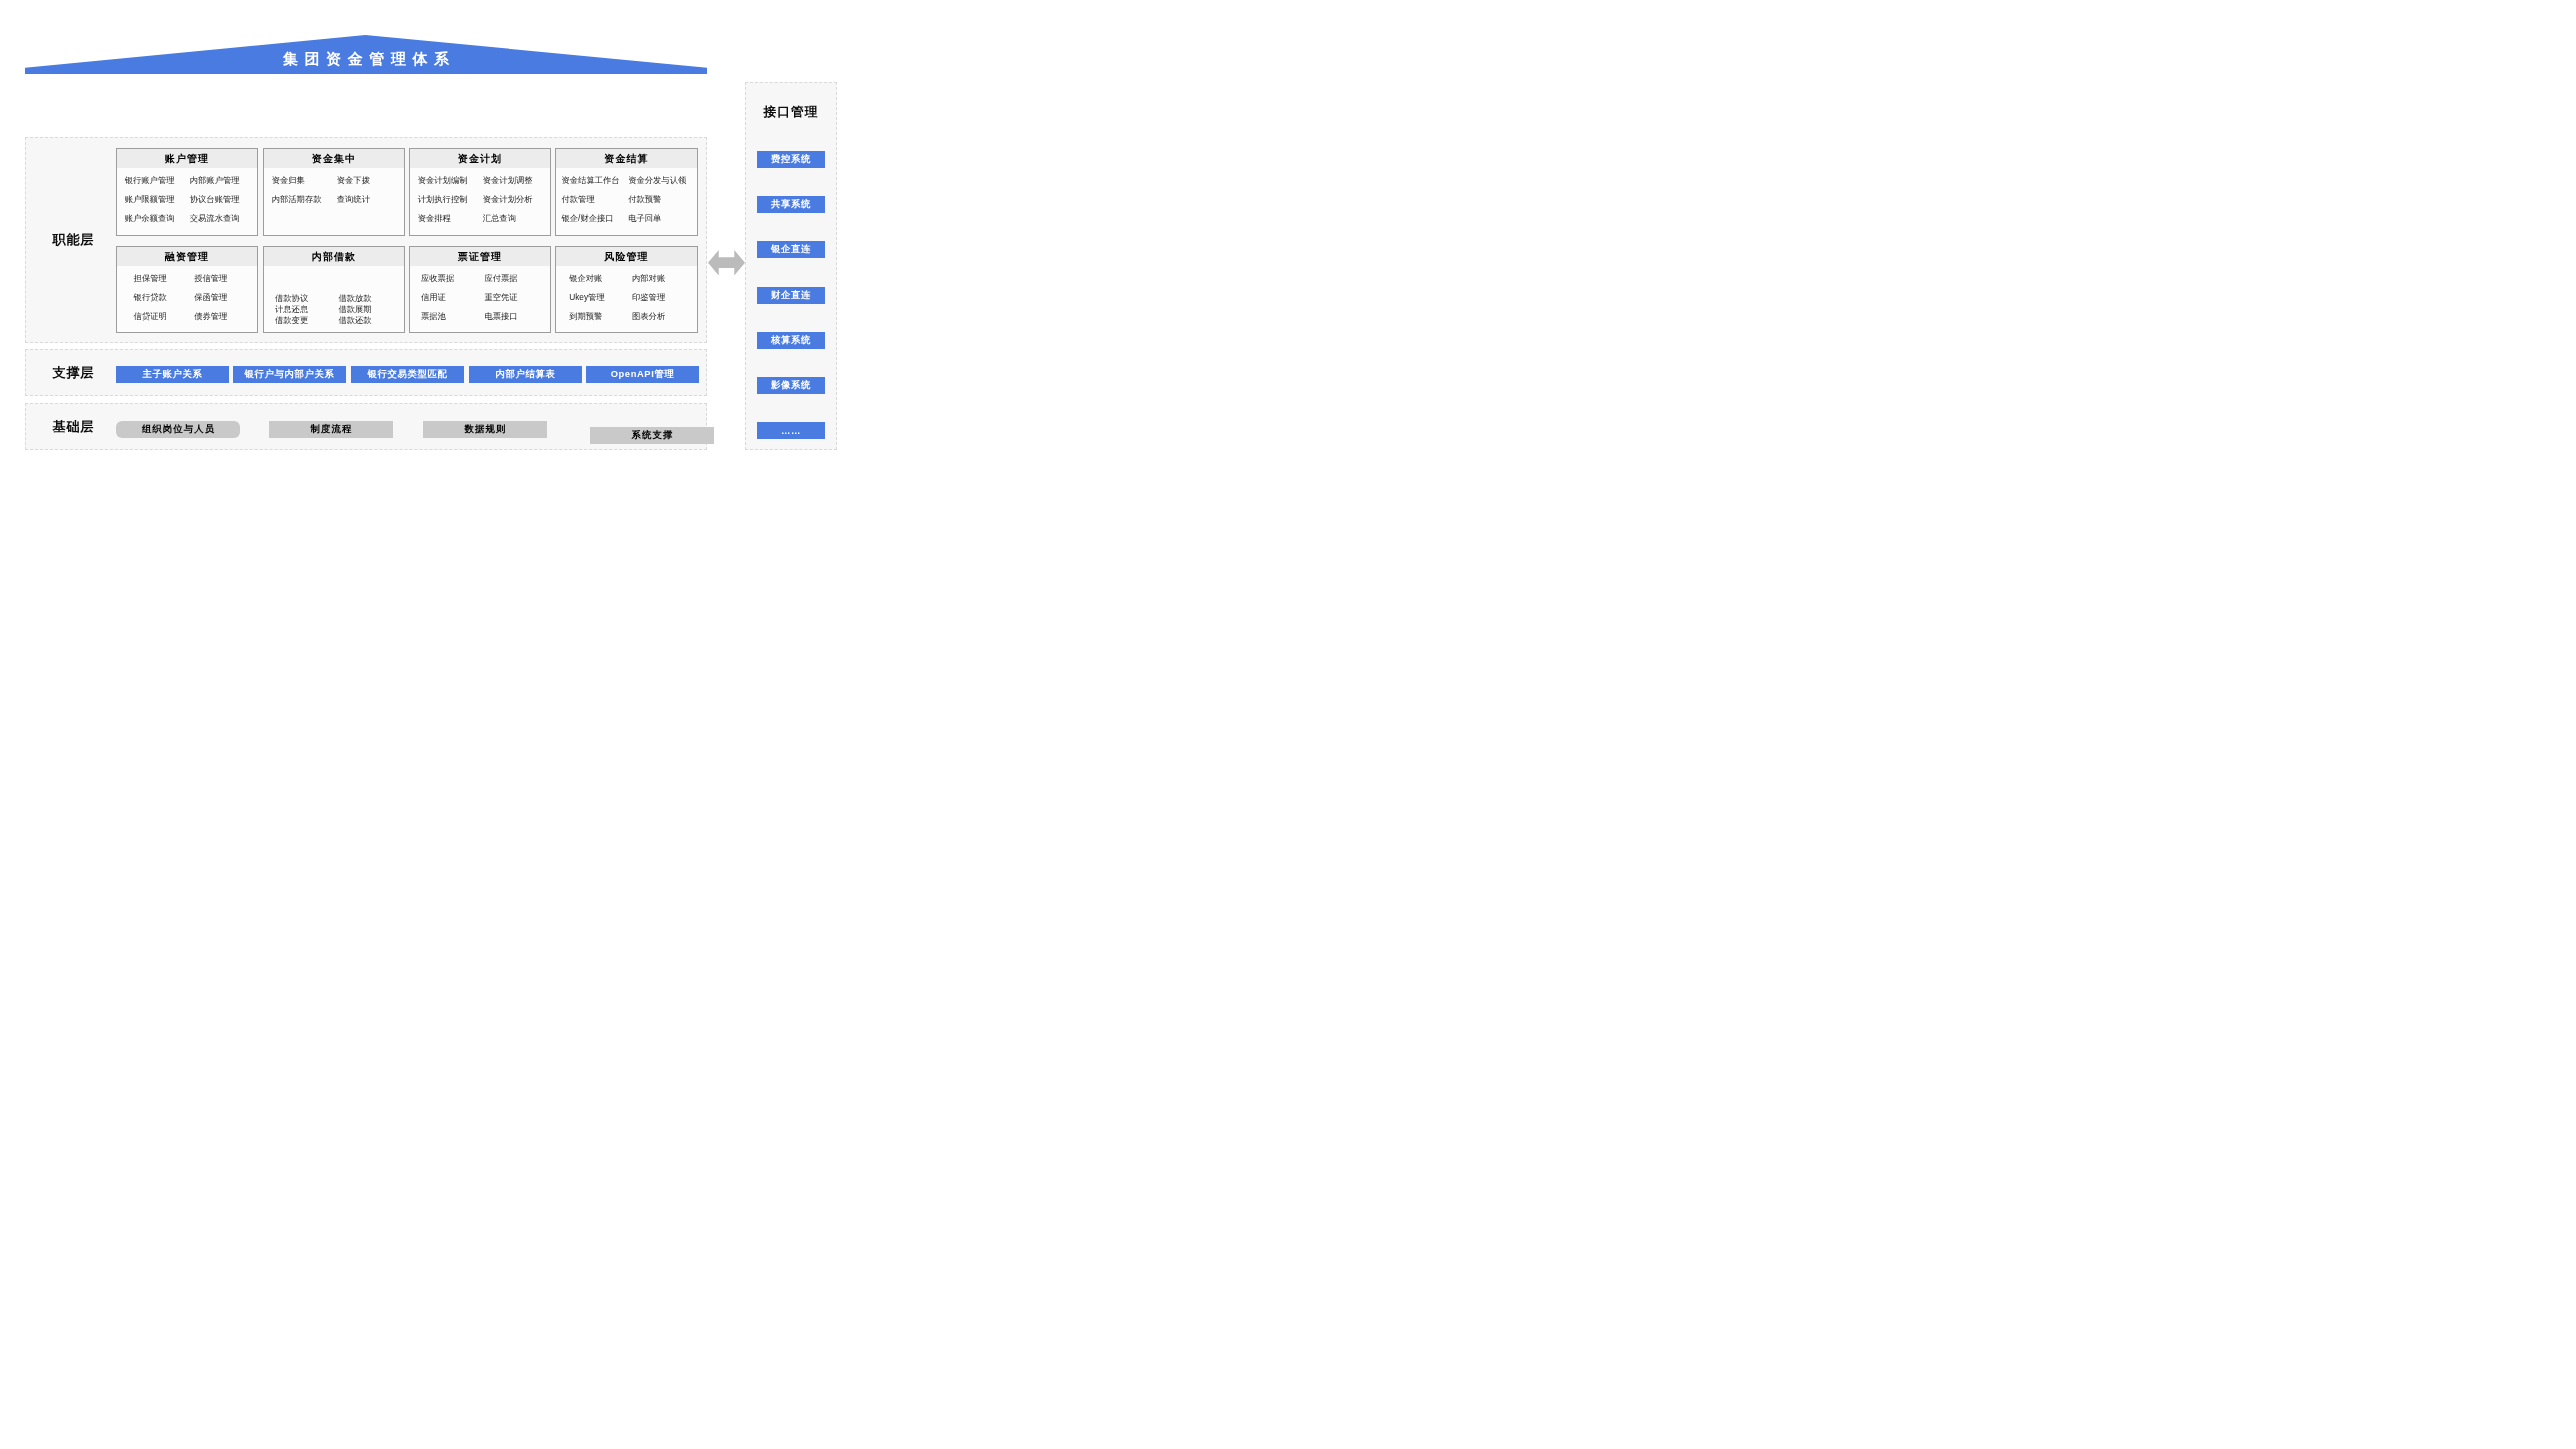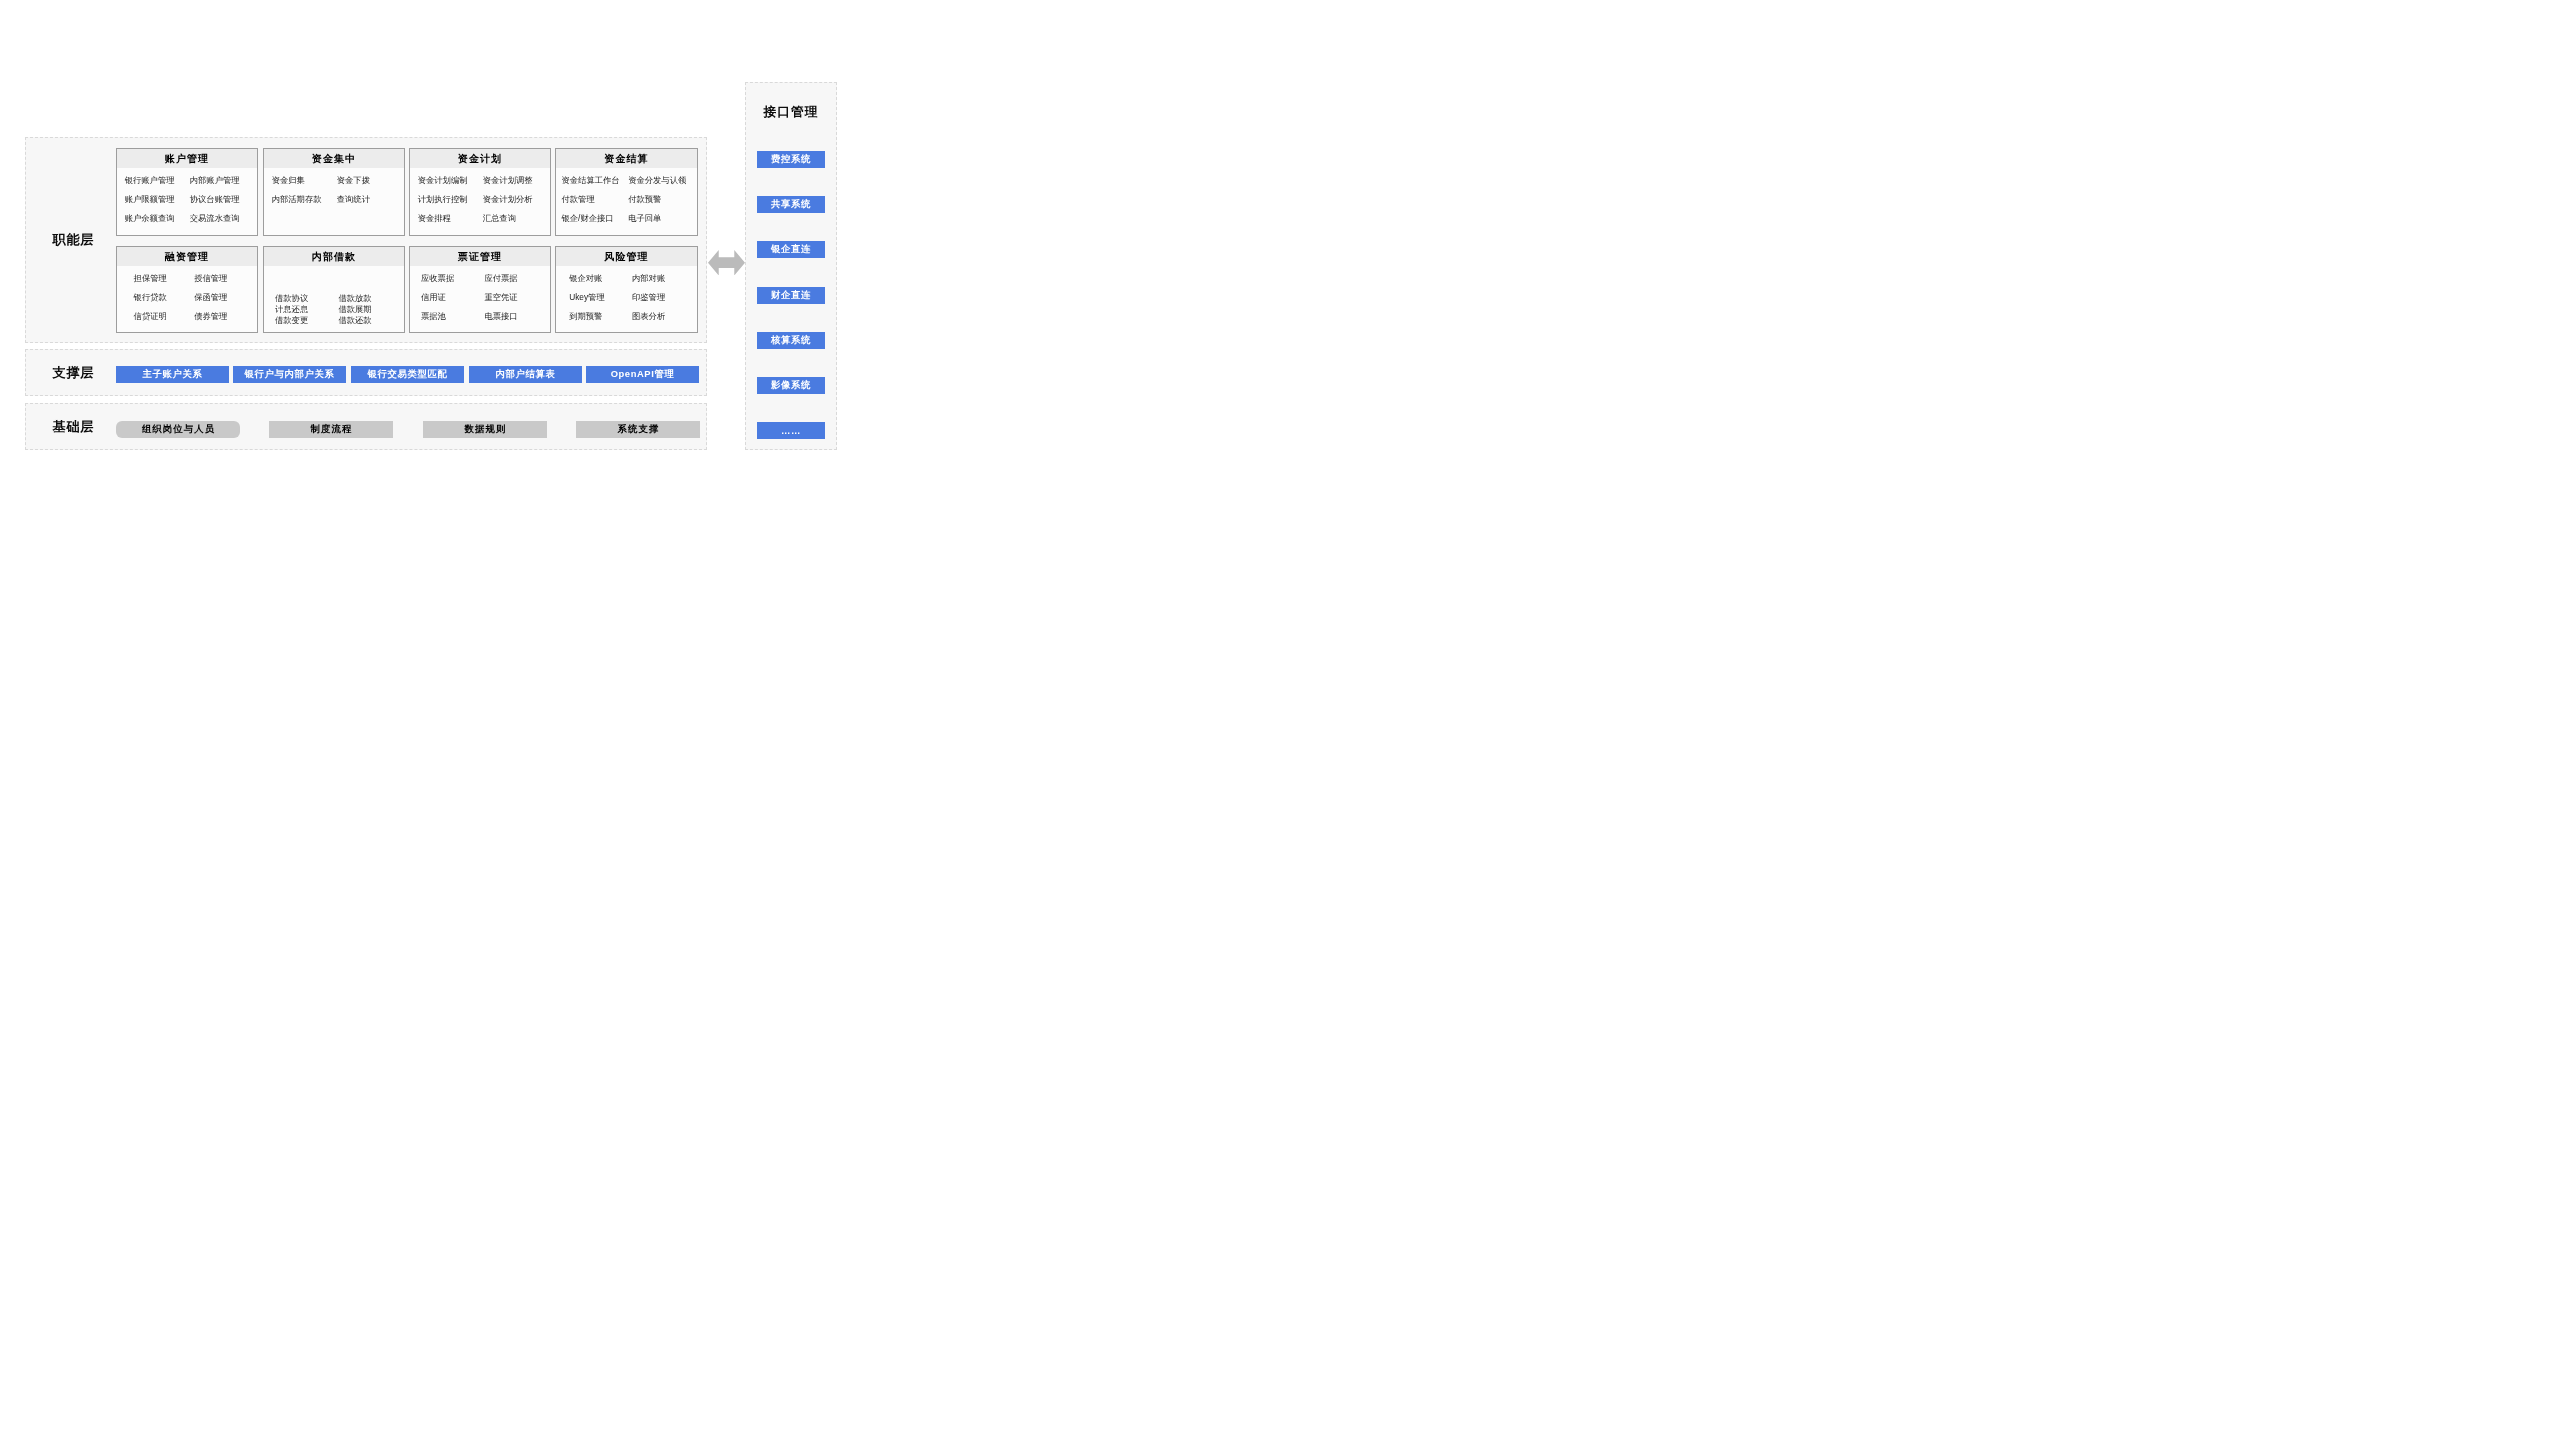--- a/index.html
+++ b/index.html
@@ -98,20 +98,23 @@
     position:absolute;left:708px;top:250px;width:37px;height:25.4px;
     background:var(--arrow);
     clip-path:polygon(0% 50%,29% 0%,29% 29%,71% 29%,71% 0%,100% 50%,71% 100%,71% 71%,29% 71%,29% 100%);
   }
 </style>
 </head>
 <body>
 
 <div class="stage">
 
+  <div class="roof">
+    <div class="roof-title">集团资金管理体系</div>
+  </div>
 
 
   <div class="section" id="sec-functional">
     <div class="layer-label">职能层</div>
 
     <div class="func-box r1" style="left:90px;">
       <div class="func-box-header">账户管理</div>
       <div class="func-box-body">
         <div class="func-item">银行账户管理</div>
         <div class="func-item">内部账户管理</div>
@@ -214,21 +217,21 @@
     <div class="pill sup-pill" style="left:325px;">银行交易类型匹配</div>
     <div class="pill sup-pill" style="left:443px;">内部户结算表</div>
     <div class="pill sup-pill" style="left:560px;">OpenAPI管理</div>
   </div>
 
   <div class="section" id="sec-foundation">
     <div class="layer-label">基础层</div>
     <div class="pill found-pill" style="left:90px;border-radius:6px;">组织岗位与人员</div>
     <div class="pill found-pill" style="left:243px;">制度流程</div>
     <div class="pill found-pill" style="left:397px;">数据规则</div>
-    <div class="pill found-pill" style="left:550px;">系统支撑</div>
+    <div class="pill found-pill" style="left:564px;margin-top:6px;">系统支撑</div>
   </div>
 
   <div class="double-arrow"></div>
 
   <div class="section" id="interface-panel">
     <div class="panel-title">接口管理</div>
     <div class="iface-btn" style="top:68px;">费控系统</div>
     <div class="iface-btn" style="top:113px;">共享系统</div>
     <div class="iface-btn" style="top:158px;">银企直连</div>
     <div class="iface-btn" style="top:204px;">财企直连</div>

